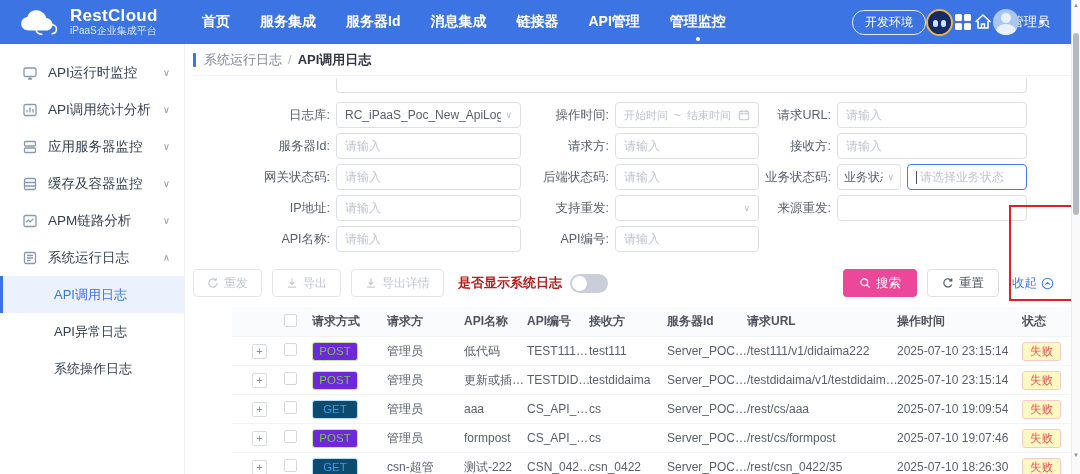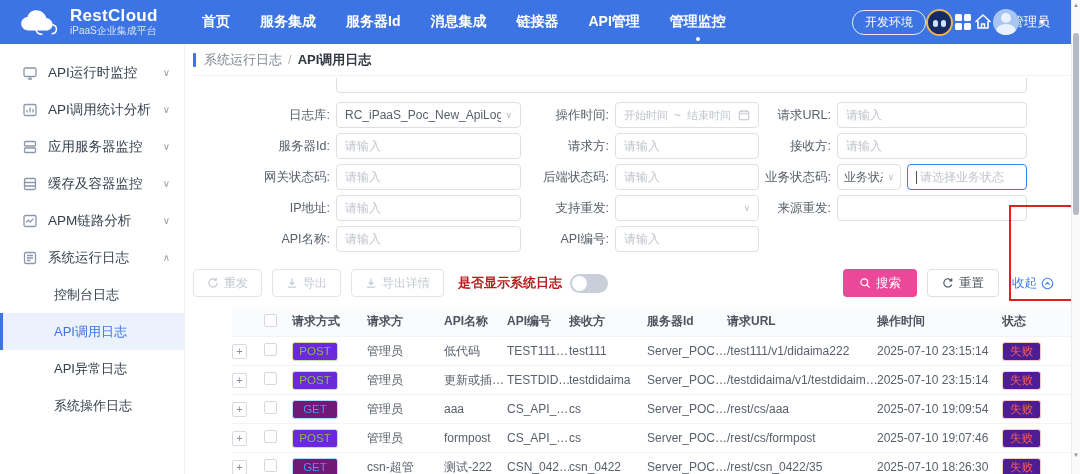--- a/index.html
+++ b/index.html
@@ -80,32 +80,32 @@
   .toggle .knob { position:absolute; left:2px; top:2px; width:15px; height:15px; border-radius:50%; background:#fff; }
   .tb-right { margin-left:auto; display:flex; align-items:center; }
   .btn-search { height:28px; border:none; border-radius:4px; background:#ec4899; color:#fff; font-size:12.5px; display:inline-flex; align-items:center; gap:5px; padding:0 16px; cursor:pointer; }
   .btn-reset { height:28px; border:1px solid #dcdfe6; border-radius:4px; background:#fff; color:#4e545e; font-size:12.5px; display:inline-flex; align-items:center; gap:5px; padding:0 14px; margin-left:10px; cursor:pointer; }
   .btn-search svg, .btn-reset svg { width:12px; height:12px; }
   .collapse-link { display:inline-flex; align-items:center; gap:4px; color:#3D7BF7; font-size:12.5px; margin-left:13px; cursor:pointer; white-space:nowrap; }
   .collapse-link svg { width:13px; height:13px; }
 
   
   .tbl { margin-top:10px; padding-left:39px; }
-  .trow { display:flex; align-items:center; height:29px; border-bottom:1px solid #f2f3f6; font-size:12px; color:#59606b; }
+  .trow { display:flex; align-items:center; height:29px; border-bottom:1px solid #f2f3f6; font-size:12px; color:#59606b;justify-content:flex-end; }
   .trow.head { height:30px; background:#fafbfc; color:#4e545e; font-weight:700; }
   .cell { white-space:nowrap; overflow:hidden; flex:none; padding-right:4px; }
   .c-expand{width:32px;} .c-check{width:28px;} .c-method{width:75px;} .c-req{width:77px;}
   .c-name{width:63px;} .c-no{width:62px;} .c-recv{width:78px;} .c-srv{width:80px;}
   .c-url{width:150px;} .c-time{width:125px;} .c-status{width:58px;}
   .expand-btn { display:inline-block; width:15px; height:15px; line-height:13px; text-align:center; border:1px solid #d7dade; border-radius:2px; color:#8a8f99; font-size:11px; background:#fff; cursor:pointer; }
   .cb { display:inline-block; width:13px; height:13px; border:1px solid #d4d8de; border-radius:2px; background:#fff; cursor:pointer; }
   .badge { display:inline-block; min-width:46px; text-align:center; height:19px; line-height:17px; border-radius:3px; font-size:11.5px; border:1px solid; }
   .badge.post { color:#7EC050; border-color:#c9e6a6; background:#6d28d9; }
-  .badge.get  { color:#3D9BF0; border-color:#b8dcff; background:#701a75; }
-  .status-badge { display:inline-block; padding:0 7px; height:19px; line-height:17px; border-radius:3px; font-size:11.5px; color:#F05A5A; border:1px solid #f8caca; background:#4c1d95; }
+  .badge.get  { color:#3D9BF0; border-color:#b8dcff; background:#0c4a6e; }
+  .status-badge { display:inline-block; padding:0 7px; height:19px; line-height:17px; border-radius:3px; font-size:11.5px; color:#F05A5A; border:1px solid #f8caca; background:#fef9c3; }
 
   
   .scrollbar { position:absolute; right:0; top:0; width:9px; height:474px; background:#fafafa; border-left:1px solid #ececee; z-index:50; }
   .sb-up { position:absolute; top:2px; left:0; width:8px; text-align:center; color:#8a8f99; font-size:6px; }
   .sb-down { position:absolute; top:452px; left:0; width:8px; text-align:center; color:#8a8f99; font-size:6px; }
   .sb-thumb { position:absolute; top:33px; left:1px; width:6px; height:182px; border-radius:3px; background:#b4bac4; }
 </style>
 </head>
 <body>
 
@@ -209,21 +209,20 @@
         <div class="side-item">
           <span class="side-icon">
             <svg viewBox="0 0 16 16">
               <rect x="2.5" y="2.5" width="11" height="11" rx="1.5" stroke="#8a97ad" stroke-width="1.3" fill="none"></rect>
               <path d="M5 5.5h6M5 8h6M5 10.5h3.5" stroke="#8a97ad" stroke-width="1.3" fill="none"></path>
             </svg>
           </span>
     <span class="side-label">系统运行日志</span>
     <span class="side-chev">∧</span>
         </div>
-        <div class="side-sub">控制台日志</div>
         <div class="side-sub active">API调用日志</div>
         <div class="side-sub">API异常日志</div>
         <div class="side-sub">系统操作日志</div>
       </aside>
 
     <main class="main">
       <div class="breadcrumb">
         <span class="bc-bar"></span>
         <span class="bc-parent">系统运行日志</span>
         <span class="bc-sep">/</span>

